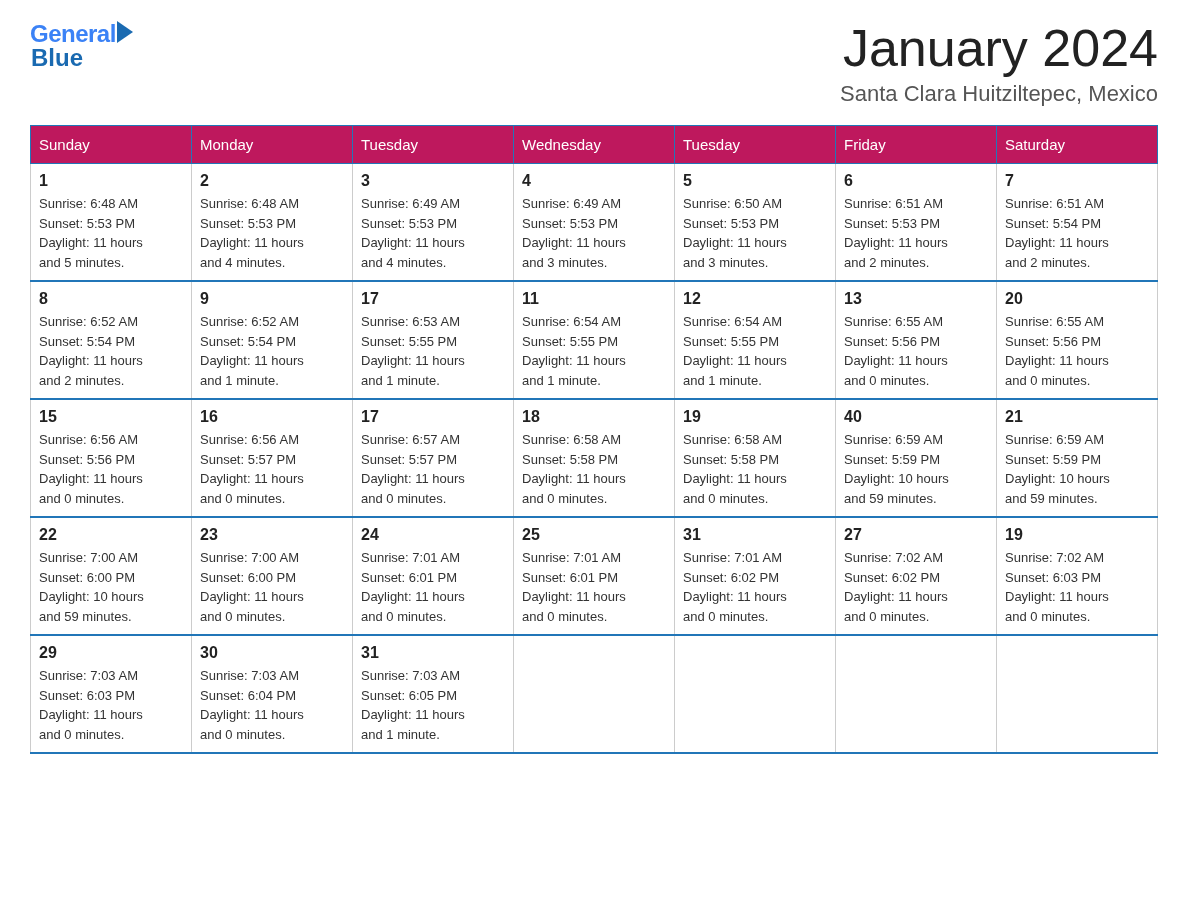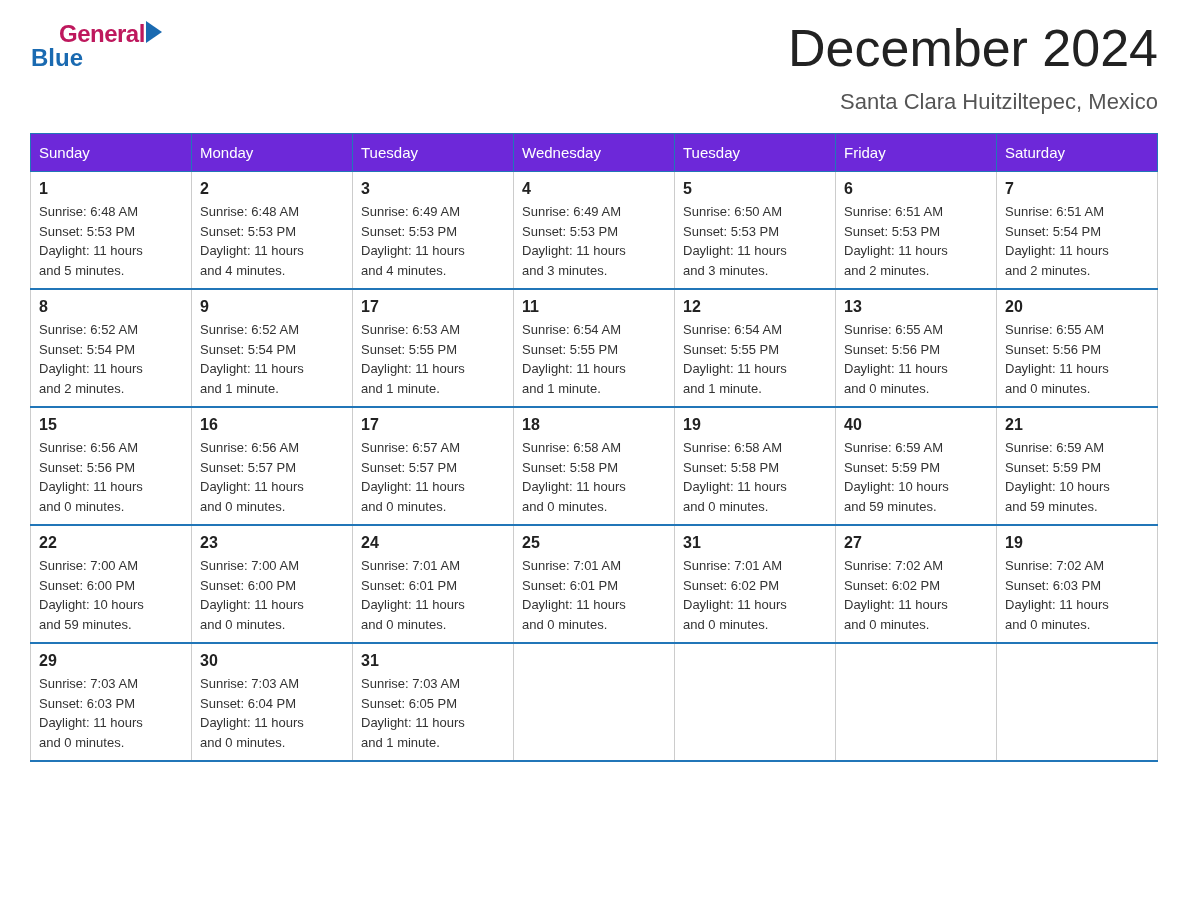--- a/index.html
+++ b/index.html
@@ -21,28 +21,28 @@
     }
     .page-title {
       font-size: 52px;
       font-weight: 300;
       color: #222;
       line-height: 1.1;
     }
     .subtitle {
       font-size: 22px;
       color: #555;
-      margin-top: 12px;
+      margin-top: 4px;
     }
     table {
       width: 100%;
       border-collapse: collapse;
     }
     thead tr th {
-      background-color: #6d28d9;
+      background-color: #be185d;
       color: #fff;
       padding: 10px 8px;
       font-size: 15px;
       font-weight: normal;
       text-align: left;
       border: 1px solid #2176b8;
     }
     tbody tr td {
       vertical-align: top;
       padding: 8px 8px;
@@ -85,29 +85,29 @@
       margin-left: 1px;
       margin-top: -4px;
     }
   </style>
 </head>
 <body>
 
 <div class="header-area">
   <div class="logo-wrapper">
     <div class="logo-row">
-      <span style="font-size:24px;font-weight:bold;color:#be185d;letter-spacing:-0.5px;margin-left:29px;">General</span>
+      <span style="font-size:24px;font-weight:bold;color:#3b82f6;letter-spacing:-0.5px;">General</span>
       <span class="logo-arrow"></span>
     </div>
     <div style="margin-top:-4px; margin-left: 1px;">
       <span style="font-size:24px;font-weight:bold;color:#1a6ab1;">Blue</span>
     </div>
   </div>
   <div class="title-area">
-    <div class="page-title">December 2024</div>
+    <div class="page-title">January 2024</div>
     <div class="subtitle">Santa Clara Huitziltepec, Mexico</div>
   </div>
 </div>
 
 <table>
   <thead>
     <tr>
     <th>Sunday</th>
         <th>Monday</th>
         <th>Tuesday</th>

